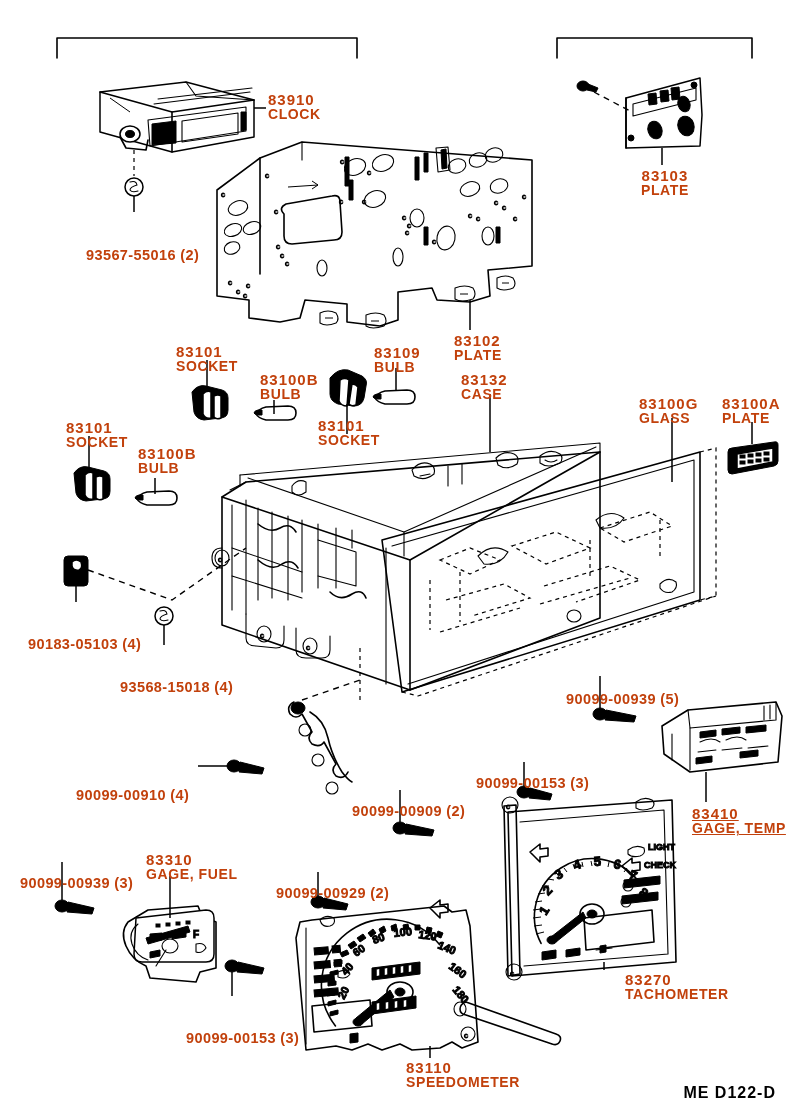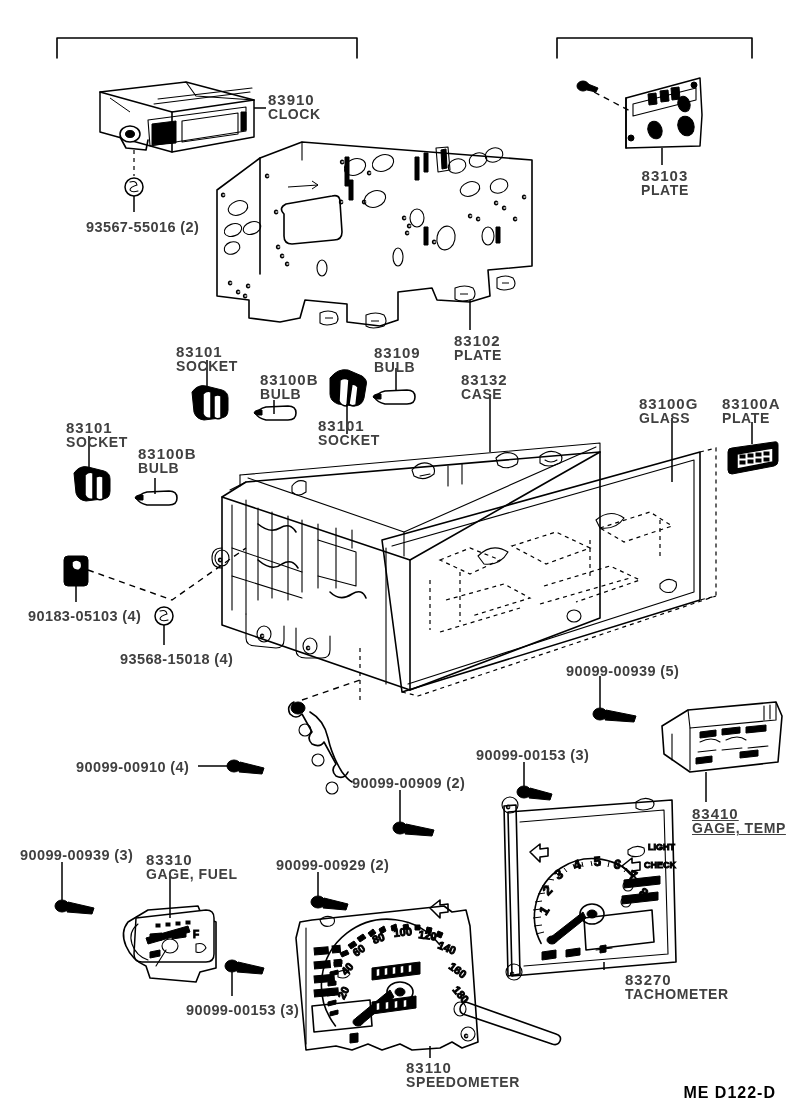--- a/index.html
+++ b/index.html
@@ -10,25 +10,25 @@
   }
   #sheet{position:absolute;inset:0;}
   svg#art{position:absolute;left:0;top:0;width:792px;height:1118px;}
   .lbl{
     position:absolute;
     font-family:"Liberation Sans", sans-serif;
     font-weight:bold;
     letter-spacing:0.5px;
     white-space:nowrap;
     line-height:1.02;
-    color:#404040;
+    color:#c2410c;
   }
   .lbl .num{display:block;font-size:15px;letter-spacing:1px;}
   .lbl .sub{display:block;font-size:14px;letter-spacing:0.6px;}
-  .lbl.pn{font-size:14.5px;letter-spacing:0.4px;}
+  .lbl.pn{font-size:14.5px;letter-spacing:0.4px;margin-top:28px;}
   .lbl.center{text-align:center;}
   .code{
     position:absolute;right:16px;bottom:16px;
     font-size:16px;font-weight:bold;letter-spacing:1px;text-align:center;
   }
 </style>
 </head>
 <body>
 
 <div id="sheet">

